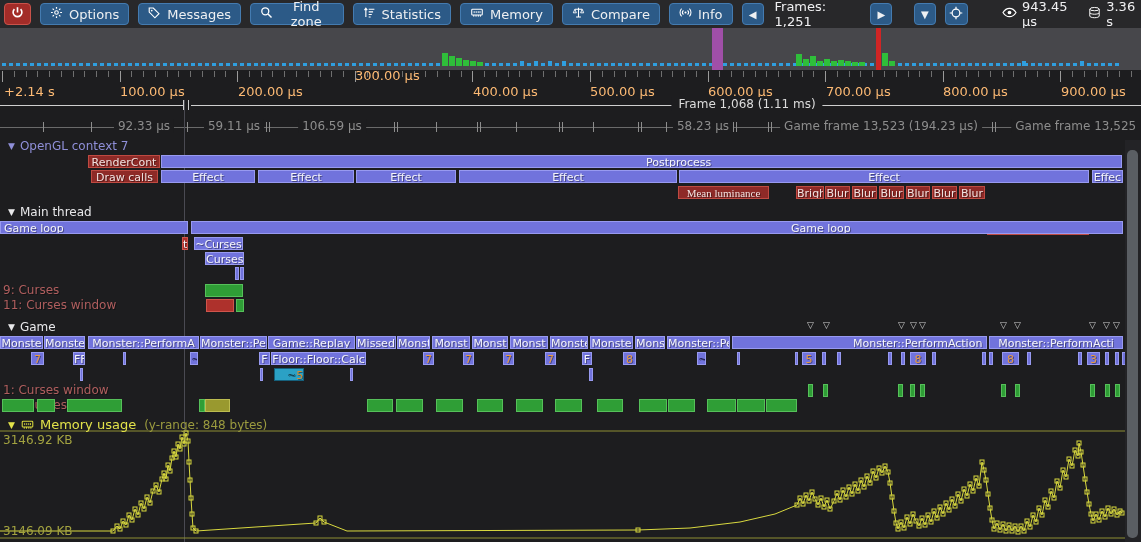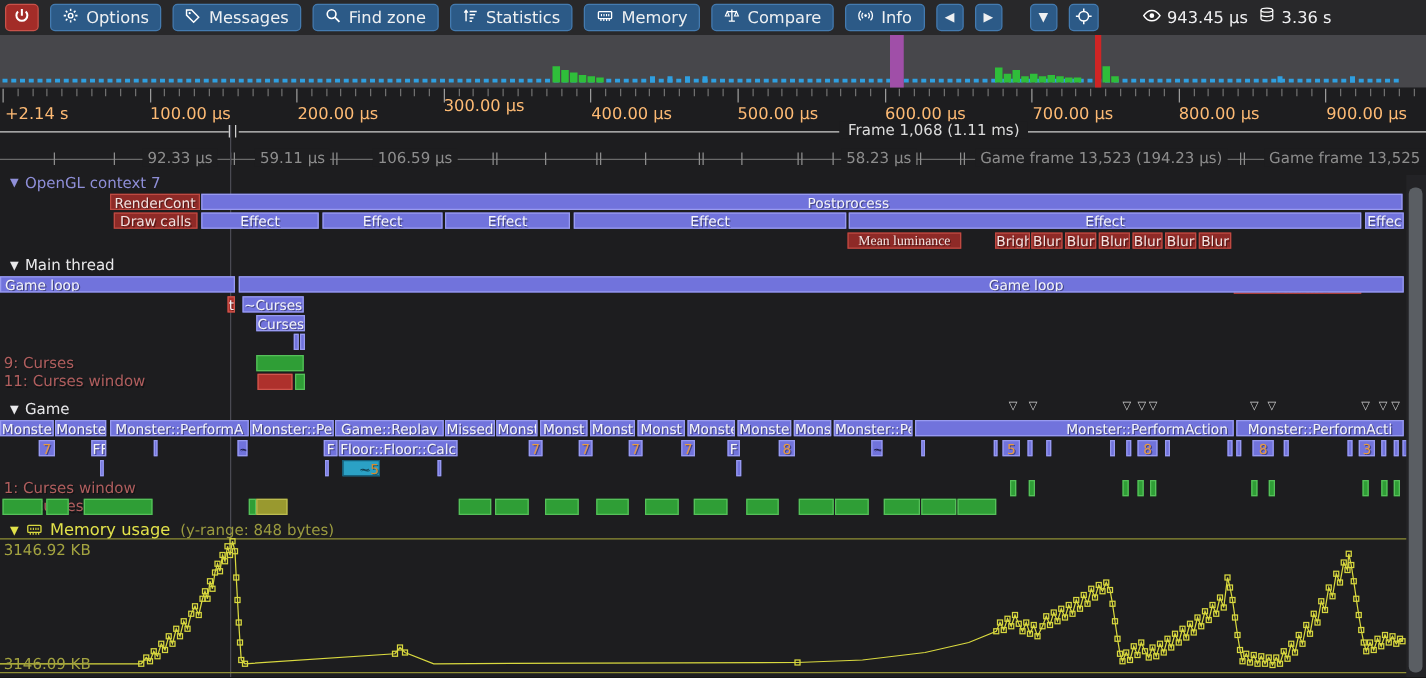--- a/index.html
+++ b/index.html
@@ -110,20 +110,21 @@
     <button class="tb-btn">
       <span><svg width="13" height="13" viewBox="0 0 16 16">
             <circle cx="8" cy="8" r="1.3" fill="#fff"></circle>
             <path d="M5.4 10.6a3.7 3.7 0 0 1 0-5.2M10.6 5.4a3.7 3.7 0 0 1 0 5.2M3.2 12.7a6.7 6.7 0 0 1 0-9.4M12.8 3.3a6.7 6.7 0 0 1 0 9.4" fill="none" stroke="#fff" stroke-width="1.3"></path>
           </svg></span>
       <span>Info</span>
     </button>
     <button class="tb-sm">
         <span>◀</span>
       </button>
+    <span class="tb-text">Frames: 1,251</span>
     <button class="tb-sm">
         <span>▶</span>
       </button>
     <span class="tb-gap"></span>
     <button class="tb-sm">
         <span>▼</span>
       </button>
     <button class="tb-sm">
       <span><svg width="14" height="14" viewBox="0 0 16 16">
             <circle cx="8" cy="8" r="4.4" fill="none" stroke="#fff" stroke-width="1.4"></circle>
@@ -431,21 +432,21 @@
       <div class="tick" style="left: 1060.4px; top: 71px; height: 11px; background: rgb(154, 154, 154);"></div>
       <div class="tick" style="left: 1072.16px; top: 71px; height: 6px; background: rgb(111, 111, 111);"></div>
       <div class="tick" style="left: 1083.92px; top: 71px; height: 6px; background: rgb(111, 111, 111);"></div>
       <div class="tick" style="left: 1095.68px; top: 71px; height: 6px; background: rgb(111, 111, 111);"></div>
       <div class="tick" style="left: 1107.44px; top: 71px; height: 6px; background: rgb(111, 111, 111);"></div>
       <div class="tick" style="left: 1119.2px; top: 71px; height: 6px; background: rgb(111, 111, 111);"></div>
       <div class="tick" style="left: 1130.96px; top: 71px; height: 6px; background: rgb(111, 111, 111);"></div>
       <div class="axis-label" style="left: 4px; top: 84px;">+2.14 s</div>
       <div class="axis-label" style="left: 120px; top: 84px;">100.00 μs</div>
       <div class="axis-label" style="left: 238px; top: 84px;">200.00 μs</div>
-      <div class="axis-label" style="left: 355px; top: 78px;">300.00 μs</div>
+      <div class="axis-label" style="left: 355px; top: 68px;">300.00 μs</div>
       <div class="axis-label" style="left: 473px; top: 84px;">400.00 μs</div>
       <div class="axis-label" style="left: 590px; top: 84px;">500.00 μs</div>
       <div class="axis-label" style="left: 708px; top: 84px;">600.00 μs</div>
       <div class="axis-label" style="left: 826px; top: 84px;">700.00 μs</div>
       <div class="axis-label" style="left: 943px; top: 84px;">800.00 μs</div>
       <div class="axis-label" style="left: 1061px; top: 84px;">900.00 μs</div>
       <div class="hline" style="left: 0px; top: 105px; width: 1141px; background: rgb(207, 207, 207);"></div>
       <div style="position: absolute; left: 183px; top: 100px; width: 8px; height: 11px; background: rgb(29, 29, 31);"></div>
       <div class="vline" style="left: 183px; top: 100px; height: 10px; background: rgb(207, 207, 207);"></div>
       <div class="vline" style="left: 188px; top: 100px; height: 10px; background: rgb(207, 207, 207);"></div>

